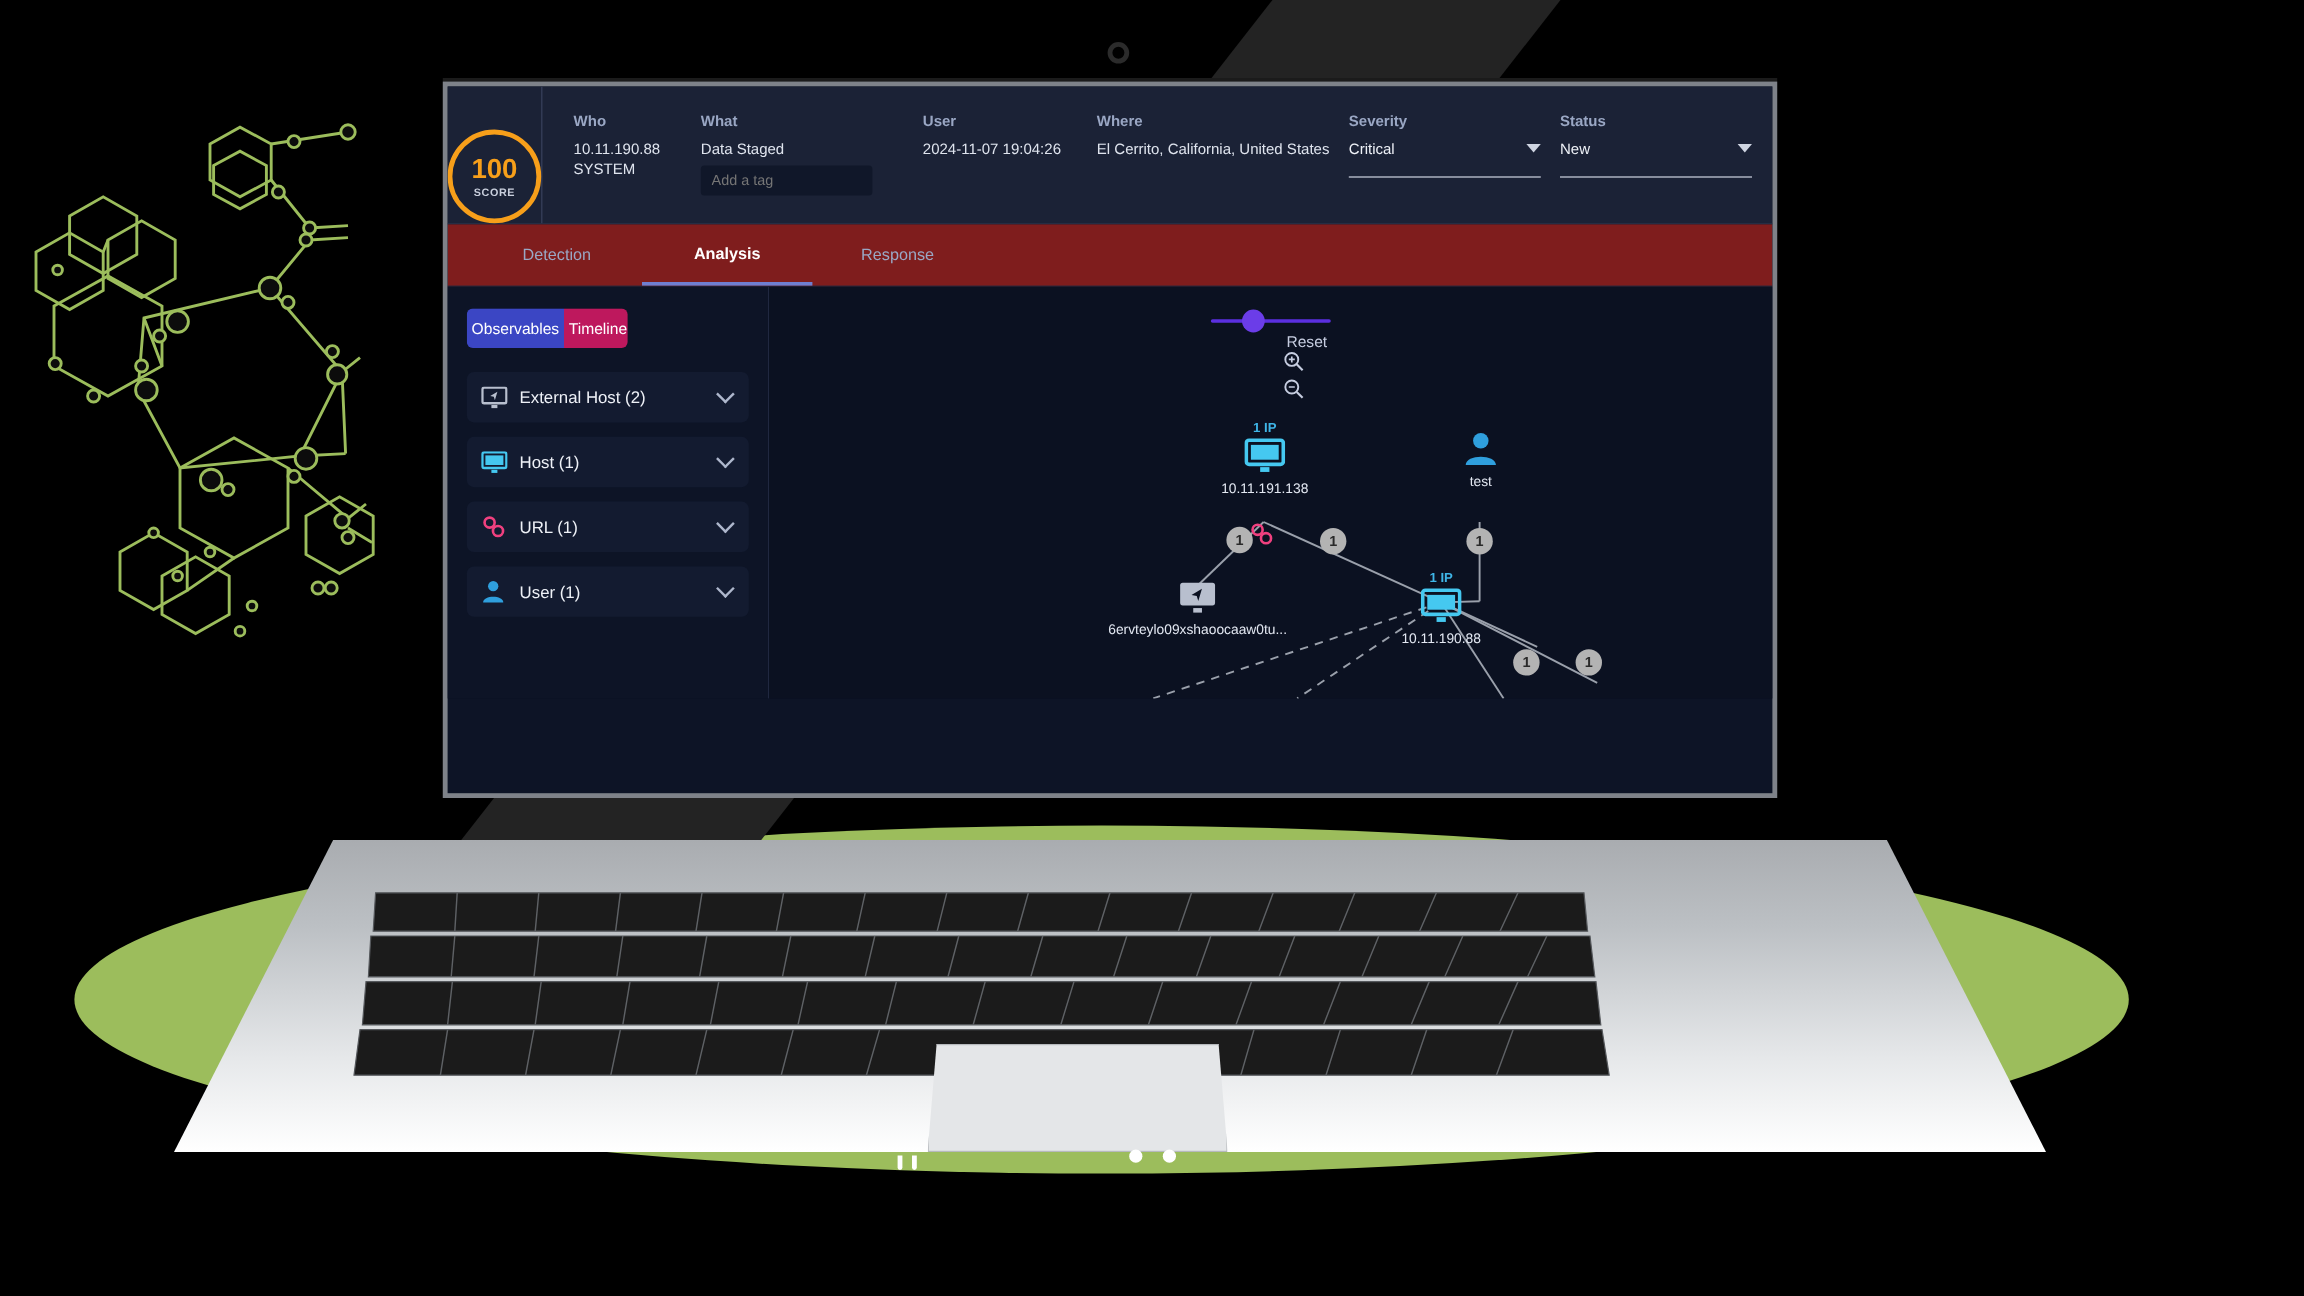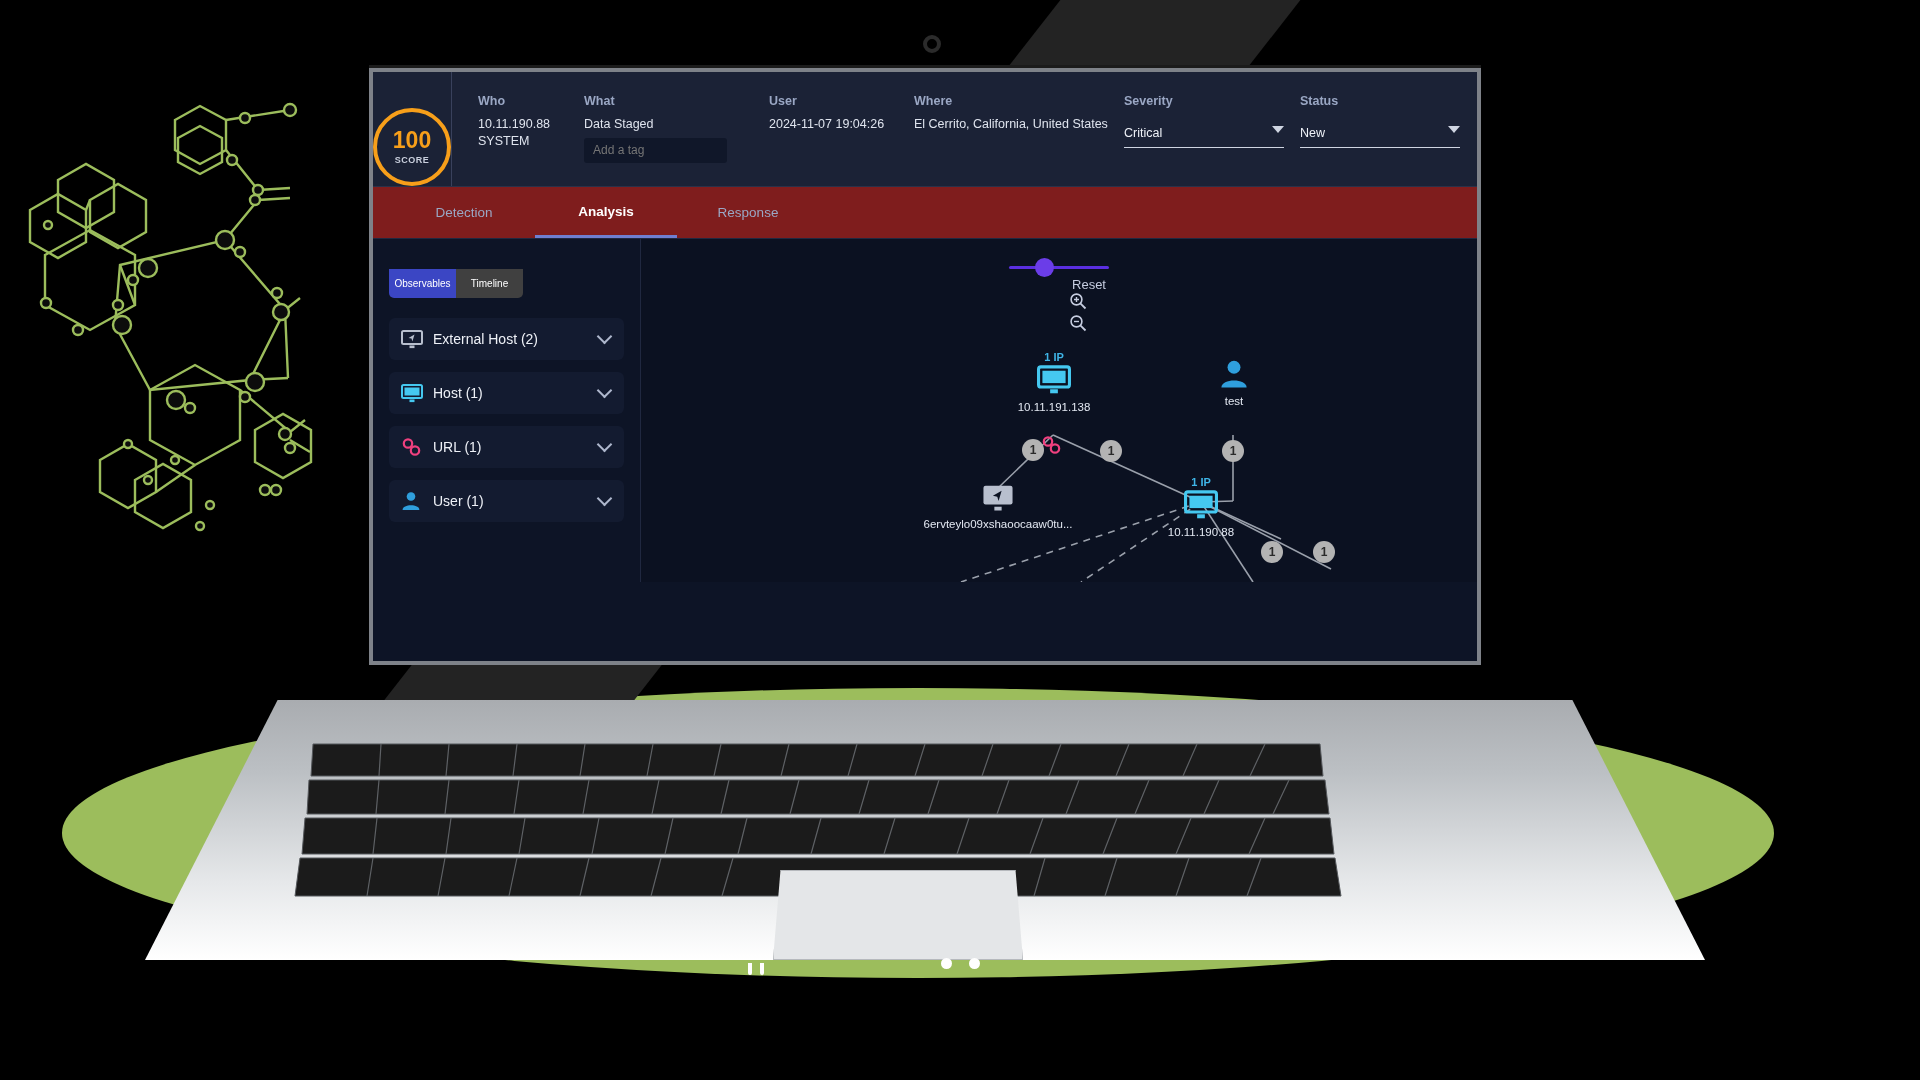--- a/index.html
+++ b/index.html
@@ -114,21 +114,21 @@
   .m-where { width: 200px; }
   .tag-input {
     margin-top: 5px; width: 143px; height: 25px;
     background: #101729; border: none; border-radius: 3px;
     color: #7b87a4; font-size: 12px; padding: 0 9px;
     font-family: "Liberation Sans", sans-serif;
   }
   .sel-group { width: 160px; margin-right: 16px; }
   .sel-box {
     margin-top: 18px; border-bottom: 1px solid #cfd5e2;
-    display: flex; align-items: flex-start; justify-content: space-between;
+    display: flex; align-items: flex-end; justify-content: space-between;
     padding-bottom: 16px; height: 22px;
   }
   .sel-value { color: #eef1f7; font-size: 12.5px; }
   .caret {
     width: 0; height: 0; margin-bottom: 4px;
     border-left: 6px solid transparent; border-right: 6px solid transparent;
     border-top: 7px solid #cfd5e2;
   }
 
   
@@ -148,24 +148,24 @@
   .sidebar {
     width: 268px; background: #0d1426;
     border-right: 1px solid #202840; padding: 18px 16px 0 16px;
   }
   .seg {
     display: flex; border-radius: 5px; overflow: hidden;
     width: 134px; margin-bottom: 20px;
   }
   .seg-btn {
     flex: 1; text-align: center; padding: 9px 4px;
-    font-size: 10px; color: #ffffff; cursor: pointer; white-space: nowrap; margin-top: 12px;
+    font-size: 13px; color: #ffffff; cursor: pointer; white-space: nowrap;
   }
   .seg-btn.on { background: #3b46c4; }
-  .seg-btn.off { background: #404040; }
+  .seg-btn.off { background: #be185d; }
 
   .acc-item {
     display: flex; align-items: center;
     height: 42px; margin-bottom: 12px;
     background: #131b30; border-radius: 6px; padding: 0 14px 0 12px;
     cursor: pointer;
   }
   .acc-icon { width: 26px; height: 22px; display: flex; align-items: center; }
   .acc-label { flex: 1; color: #eef1f7; font-size: 14px; margin-left: 6px; }
   .chev {

